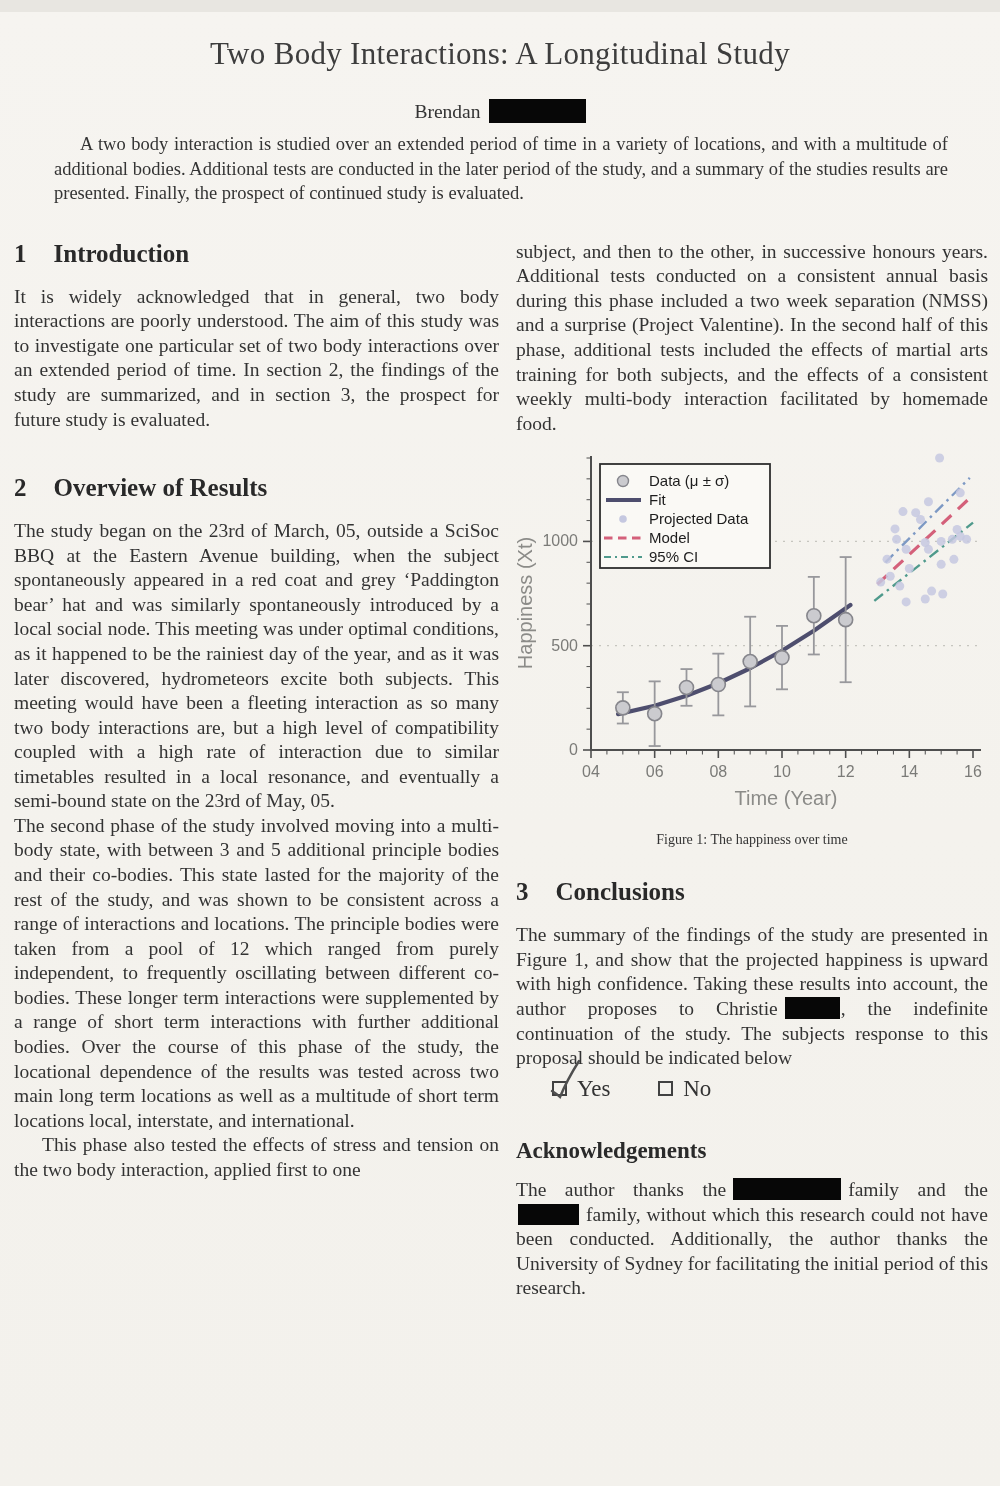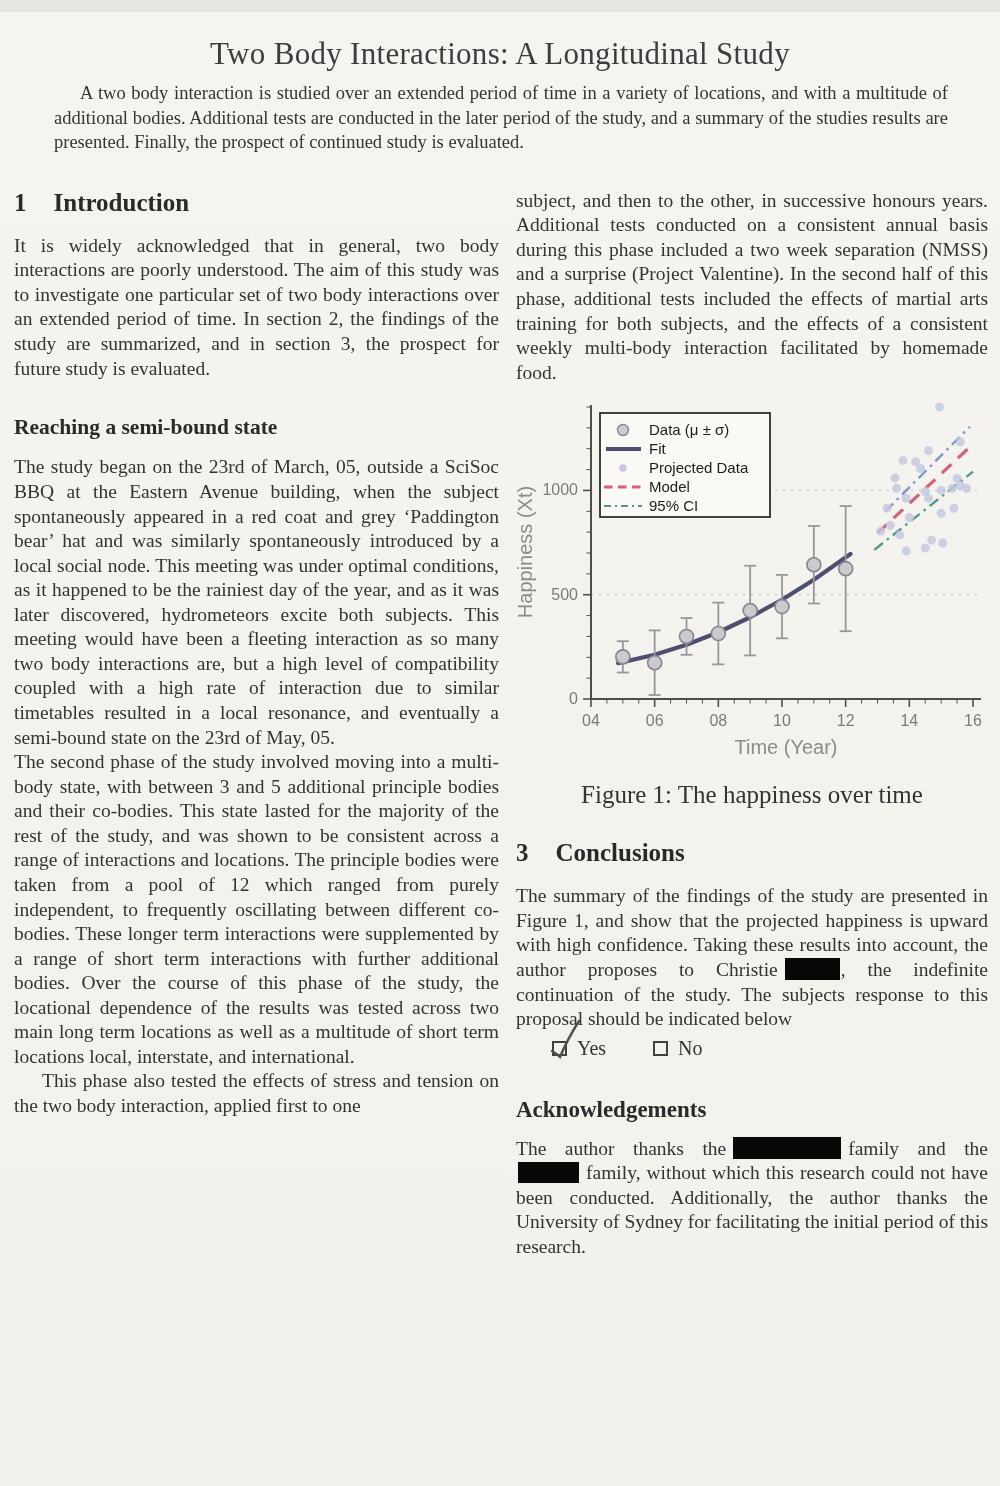--- a/index.html
+++ b/index.html
@@ -35,51 +35,52 @@
   h2.sec2 { margin-top:42px; }
   h3.subsec { font-size:21.5px; font-weight:700; color:#2a2a2a; margin:33px 0 15px 0; line-height:1.22; }
   p.body { font-size:19.5px; line-height:1.26; text-align:justify; color:#333; hyphens:auto; }
   p.indent { text-indent:28px; }
   
   figure.fig { margin:12px 0 4px 0; }
   .chart-svg { display:block; }
   .chart-svg text.tick { font:16px "Liberation Sans","DejaVu Sans",sans-serif; fill:#7b7b78; }
   .chart-svg text.axlabel { font:20px "Liberation Sans","DejaVu Sans",sans-serif; fill:#8b8b88; }
   .chart-svg text.legend-label { font:15px "Liberation Sans","DejaVu Sans",sans-serif; fill:#1d1d1d; }
-  figcaption.caption { text-align:center; font-size:25px; color:#333; margin-top:12px; }
+  figcaption.caption { text-align:center; font-size:14px; color:#333; margin-top:12px; }
   
   h2.sec3 { margin-top:30px; }
-  .checkbox-row { margin:5px 0 0 36px; font-size:20px; color:#333; }
+  .checkbox-row { margin:5px 0 0 36px; font-size:23px; color:#333; }
   .cb-group { display:inline-flex; align-items:center; position:relative; cursor:pointer; }
   .cb-group.no { margin-left:42px; }
   .cb {
     width:15px; height:15px; border:2px solid #414141; display:inline-block;
     margin-right:10px; position:relative; background:transparent;
   }
   .tick-svg { position:absolute; left:-6px; top:-31px; overflow:visible; pointer-events:none; }
   
   h3.ack { font-size:23px; font-weight:700; color:#2a2a2a; margin:36px 0 14px 0; }
 </style>
 </head>
 <body>
 
 <div class="page">
 
   <div class="header">
     <div class="title">Two Body Interactions: A Longitudinal Study</div>
+    <div class="author-line"><span>Brendan</span><span class="redact redact-author"></span></div>
     <p class="abstract-body">A two body interaction is studied over an extended period of time in a variety of locations, and with a multitude of additional bodies. Additional tests are conducted in the later period of the study, and a summary of the studies results are presented. Finally, the prospect of continued study is evaluated.</p>
   </div>
 
   <div class="columns">
 
     <div class="col-left">
       <h2 class="sec"><span class="sec-num">1</span><span>Introduction</span></h2>
       <p class="body">It is widely acknowledged that in general, two body interactions are poorly understood. The aim of this study was to investigate one particular set of two body interactions over an extended period of time. In section 2, the findings of the study are summarized, and in section 3, the prospect for future study is evaluated.</p>
 
-      <h3 class="subsec">Reaching a semi-bound state</h3>
+      <h2 class="sec sec2"><span class="sec-num">2</span><span>Overview of Results</span></h2>
       <p class="body">The study began on the 23rd of March, 05, outside a SciSoc BBQ at the Eastern Avenue building, when the subject spontaneously appeared in a red coat and grey ‘Paddington bear’ hat and was similarly spontaneously introduced by a local social node. This meeting was under optimal conditions, as it happened to be the rainiest day of the year, and as it was later discovered, hydrometeors excite both subjects. This meeting would have been a fleeting interaction as so many two body interactions are, but a high level of compatibility coupled with a high rate of interaction due to similar timetables resulted in a local resonance, and eventually a semi-bound state on the 23rd of May, 05.</p>
 
       <p class="body">The second phase of the study involved moving into a multi-body state, with between 3 and 5 additional principle bodies and their co-bodies. This state lasted for the majority of the rest of the study, and was shown to be consistent across a range of interactions and locations. The principle bodies were taken from a pool of 12 which ranged from purely independent, to frequently oscillating between different co-bodies. These longer term interactions were supplemented by a range of short term interactions with further additional bodies. Over the course of this phase of the study, the locational dependence of the results was tested across two main long term locations as well as a multitude of short term locations local, interstate, and international.</p>
       <p class="body indent">This phase also tested the effects of stress and tension on the two body interaction, applied first to one</p>
     </div>
 
     <div class="col-right">
       <p class="body">subject, and then to the other, in successive honours years. Additional tests conducted on a consistent annual basis during this phase included a two week separation (NMSS) and a surprise (Project Valentine). In the second half of this phase, additional tests included the effects of martial arts training for both subjects, and the effects of a consistent weekly multi-body interaction facilitated by homemade food.</p>
 
       <figure class="fig">

